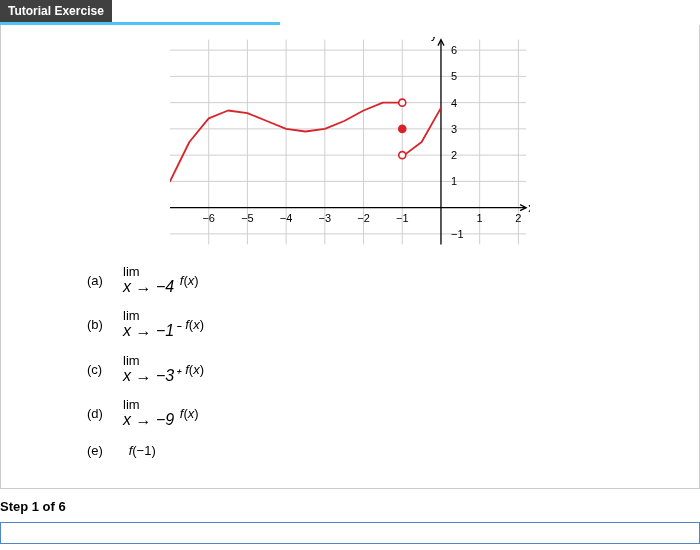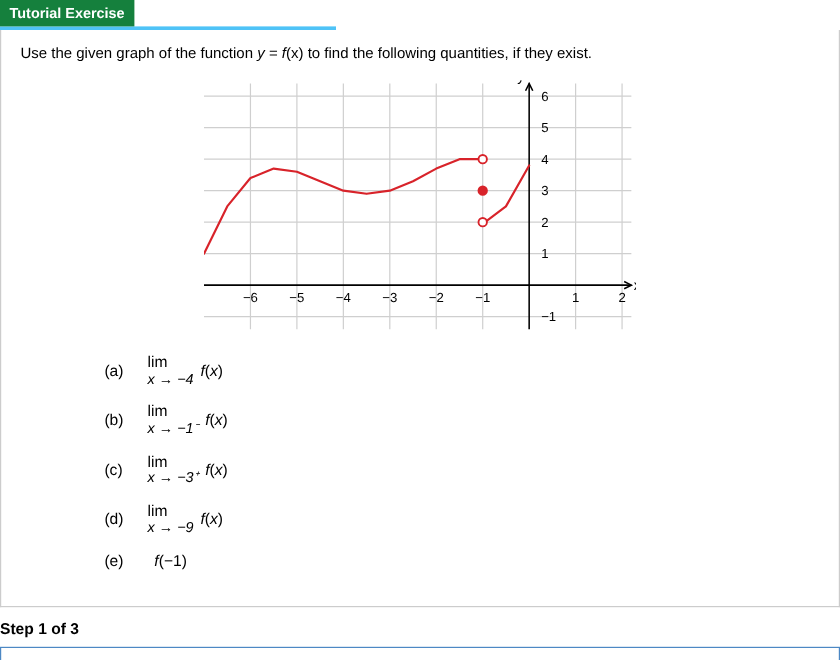--- a/index.html
+++ b/index.html
@@ -5,21 +5,21 @@
   body {
     margin: 0;
     padding: 0;
     font-family: Arial, Helvetica, sans-serif;
     font-size: 13px;
     color: #000;
     background: #fff;
     width: 700px;
   }
   .header-bar {
-    background: #15803d;
+    background: #404040;
     color: #fff;
     font-weight: bold;
     padding: 4px 8px;
     display: inline-block;
     font-size: 12px;
   }
   .accent-line {
     background: #4fc3f7;
     height: 3px;
     width: 280px;
@@ -50,21 +50,21 @@
   .sub-label {
     width: 36px;
   }
   .lim-block {
     display: inline-block;
     text-align: left;
     line-height: 1.05;
   }
   .lim-top { }
   .lim-bot {
-    font-size: 12px;
+    font-size: 16px;
     margin-top: 36px;
   }
   .fx { margin-left: 2px; }
   .step-title {
     font-weight: bold;
     font-size: 13px;
     margin: 10px 0 8px 0;
   }
   .answer-box {
     border: 1px solid #4d88c4;
@@ -77,25 +77,20 @@
 </head>
 <body>
 
 
 
 <div class="header-bar">Tutorial Exercise</div>
 <div class="accent-line"></div>
 
 <div class="content">
 
-  <div class="prompt">
-    <span>Use the given graph of the function </span>
-    <i>y</i><span> = </span><i>f</i><span>(x)</span>
-    <span> to find the following quantities, if they exist.</span>
-  </div>
 
   <div class="chart-wrap">
     <svg id="chart-svg" width="360" height="210">
         <line x1="38.70967741935483" y1="207.375" x2="38.70967741935483" y2="2.625" stroke="#cfcfcf" stroke-width="1"></line>
         <line x1="77.41935483870967" y1="207.375" x2="77.41935483870967" y2="2.625" stroke="#cfcfcf" stroke-width="1"></line>
         <line x1="116.12903225806451" y1="207.375" x2="116.12903225806451" y2="2.625" stroke="#cfcfcf" stroke-width="1"></line>
         <line x1="154.83870967741933" y1="207.375" x2="154.83870967741933" y2="2.625" stroke="#cfcfcf" stroke-width="1"></line>
         <line x1="193.54838709677418" y1="207.375" x2="193.54838709677418" y2="2.625" stroke="#cfcfcf" stroke-width="1"></line>
         <line x1="232.25806451612902" y1="207.375" x2="232.25806451612902" y2="2.625" stroke="#cfcfcf" stroke-width="1"></line>
         <line x1="309.67741935483866" y1="207.375" x2="309.67741935483866" y2="2.625" stroke="#cfcfcf" stroke-width="1"></line>
@@ -158,21 +153,21 @@
         <span class="fx">&nbsp;<i>f</i>(<i>x</i>)</span>
       </div>
       <div class="sub-row">
         <span class="sub-label">(e)</span>
         <span class="fx">&nbsp;<i>f</i>(−1)</span>
       </div>
     </div>
 
 </div>
 
-<div class="step-title">Step 1 of 3</div>
+<div class="step-title">Step 1 of 6</div>
 
 <div class="answer-box">
   
   
   
 </div>
 
 
 
 

